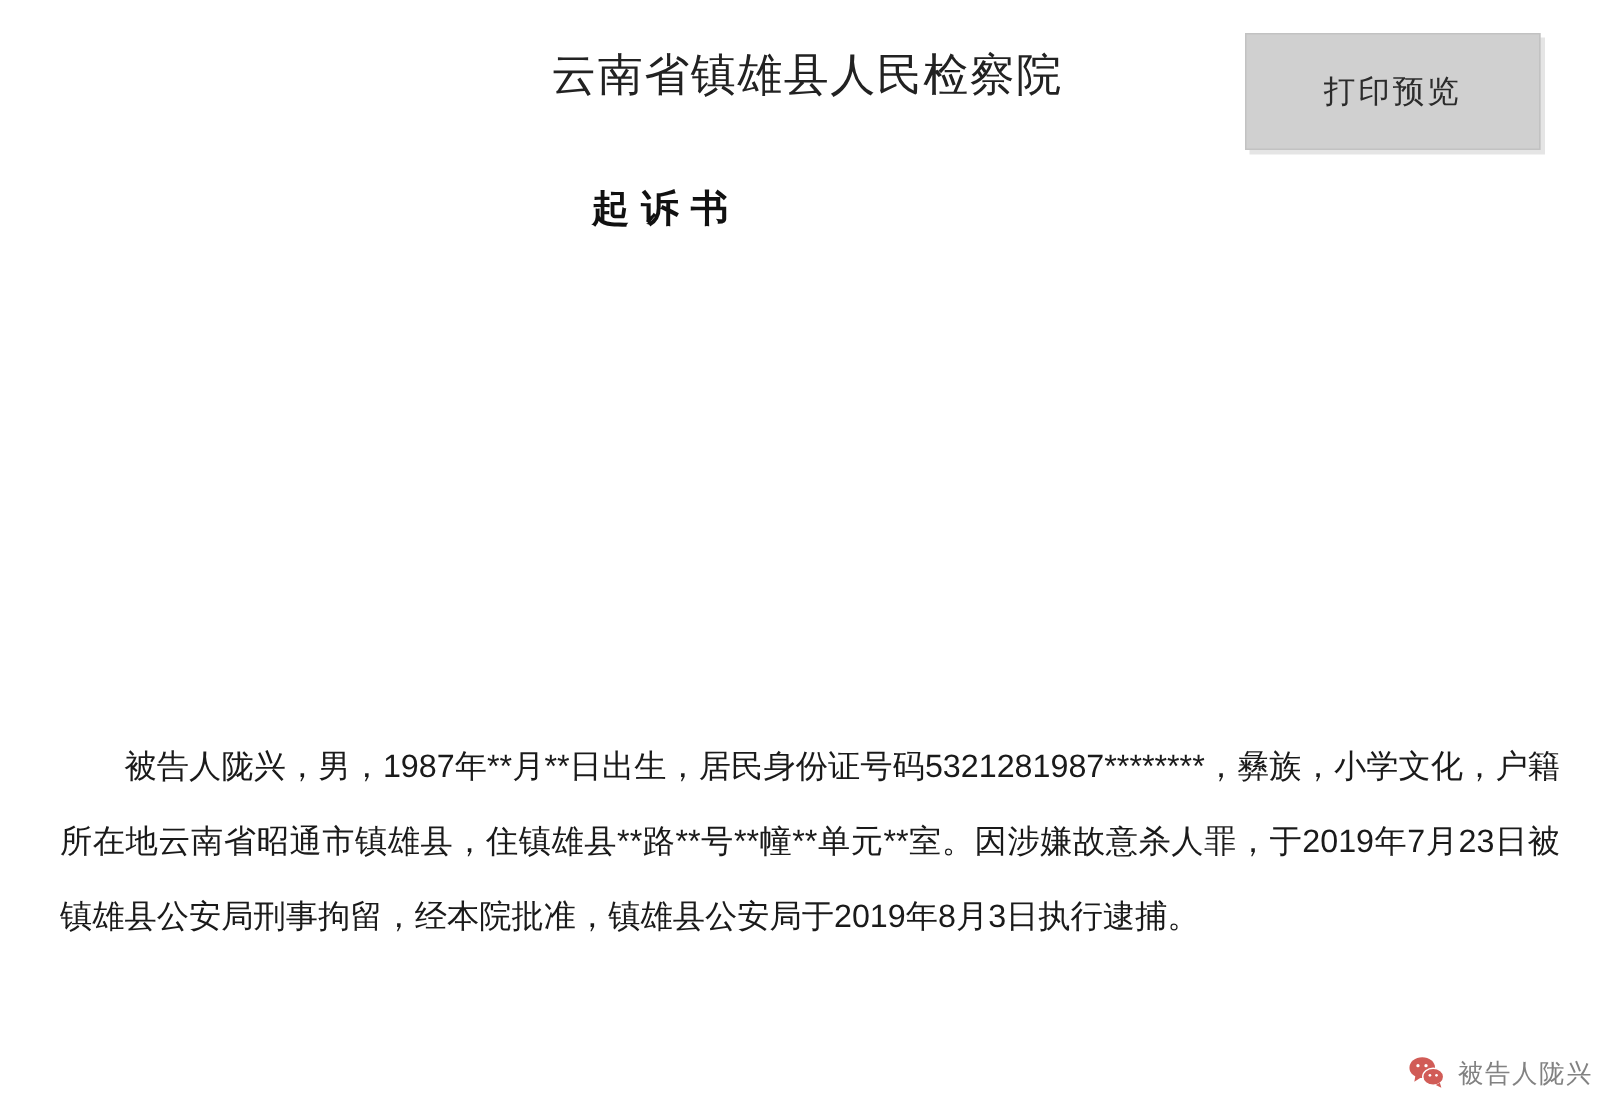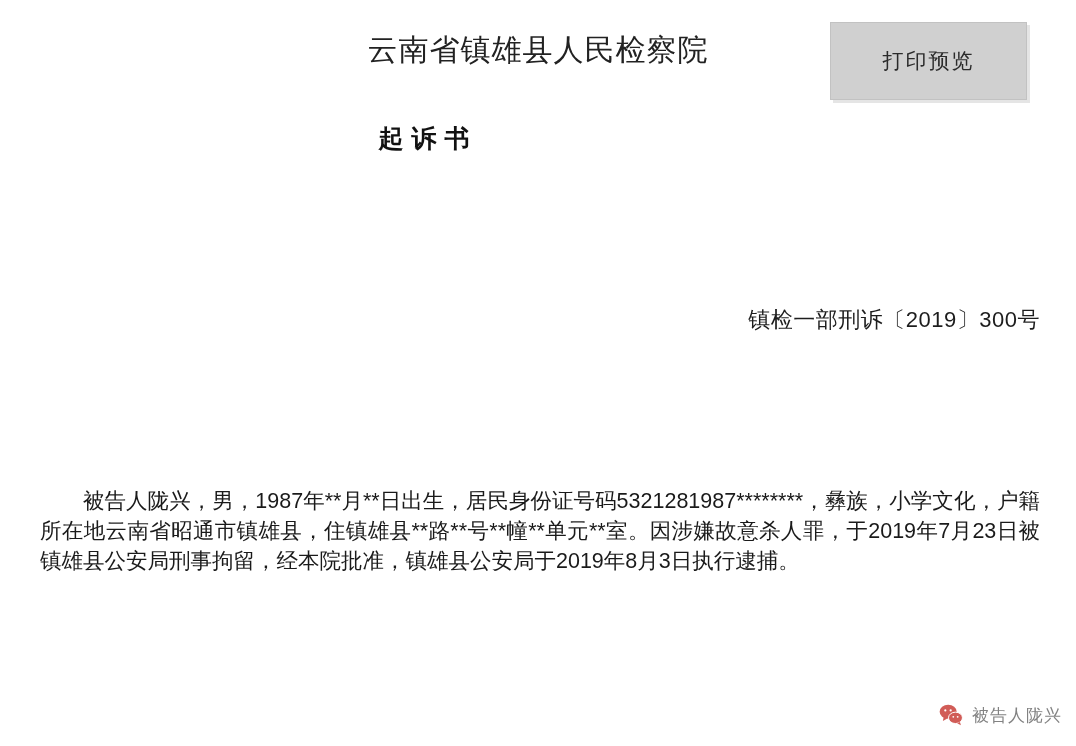--- a/index.html
+++ b/index.html
@@ -50,21 +50,21 @@
     color: #2b2b2b;
     letter-spacing: 2px;
     cursor: pointer;
     box-sizing: border-box;
   }
 
   
   .doc-title {
     position: absolute;
     top: 122px;
-    left: 0;
+    left: 16px;
     width: 856px;
     text-align: center;
     font-size: 25px;
     font-weight: bold;
     letter-spacing: 8px;
     color: #111;
   }
 
   
   .case-number {
@@ -78,21 +78,21 @@
     color: #1d1d1d;
   }
 
   
   .body-text {
     position: absolute;
     top: 486px;
     left: 40px;
     width: 1000px;
     font-size: 21.5px;
-    line-height: 30px;
+    line-height: 50px;
     color: #1a1a1a;
   }
   .body-text p {
     margin: 0;
     text-align: justify;
     text-justify: inter-ideograph;
     text-indent: 2em;
   }
 
   
@@ -120,21 +120,20 @@
 <body>
 
 <div class="page">
 
   <div class="org-line">云南省镇雄县人民检察院</div>
 
   <div class="print-button">打印预览</div>
 
   <div class="doc-title">起诉书</div>
 
-  <div class="case-number">镇检一部刑诉〔2019〕300号</div>
 
   <div class="body-text">
     <p>被告人陇兴，男，1987年**月**日出生，居民身份证号码5321281987********，彝族，小学文化，户籍所在地云南省昭通市镇雄县，住镇雄县**路**号**幢**单元**室。因涉嫌故意杀人罪，于2019年7月23日被镇雄县公安局刑事拘留，经本院批准，镇雄县公安局于2019年8月3日执行逮捕。</p>
   </div>
 
   <div class="account-badge">
     <span>
       <svg class="wechat-logo" viewBox="0 0 32 32" xmlns="http://www.w3.org/2000/svg" aria-hidden="true">
         <ellipse cx="12.5" cy="12" rx="10.5" ry="8.6" fill="#c9403a"></ellipse>
         <polygon points="7,18 6,23.5 11.5,20.2" fill="#c9403a"></polygon>

